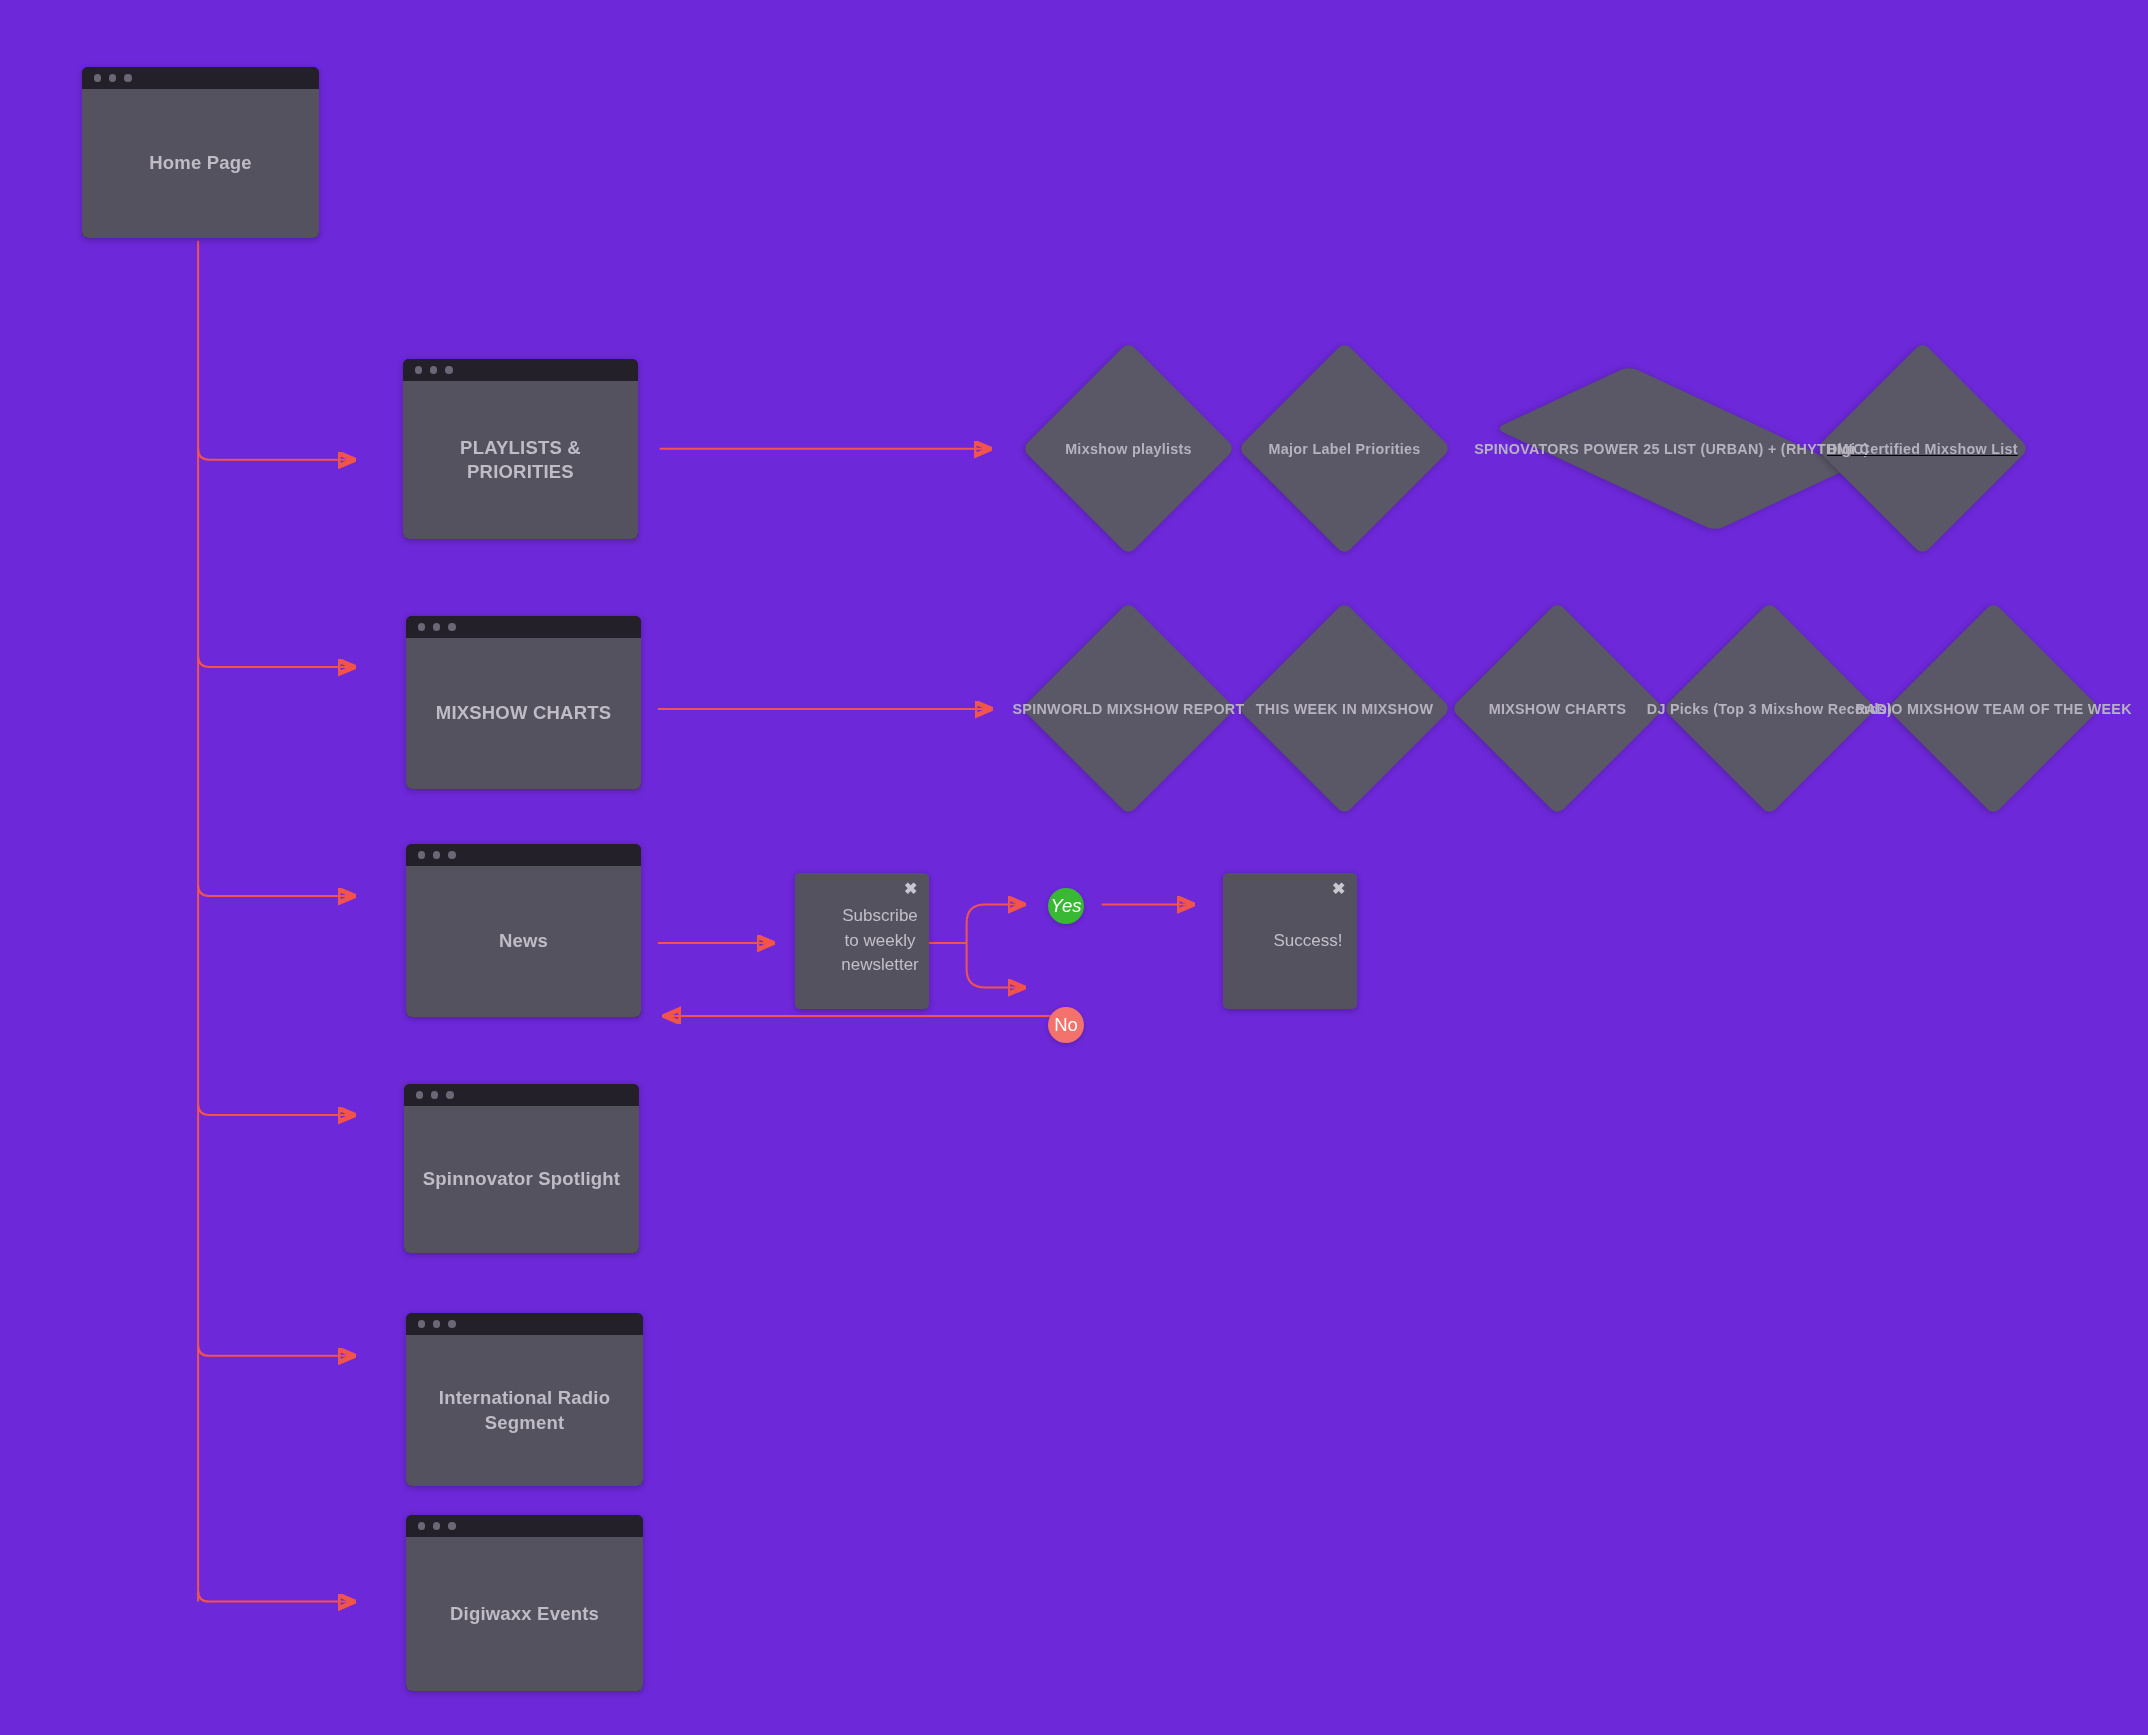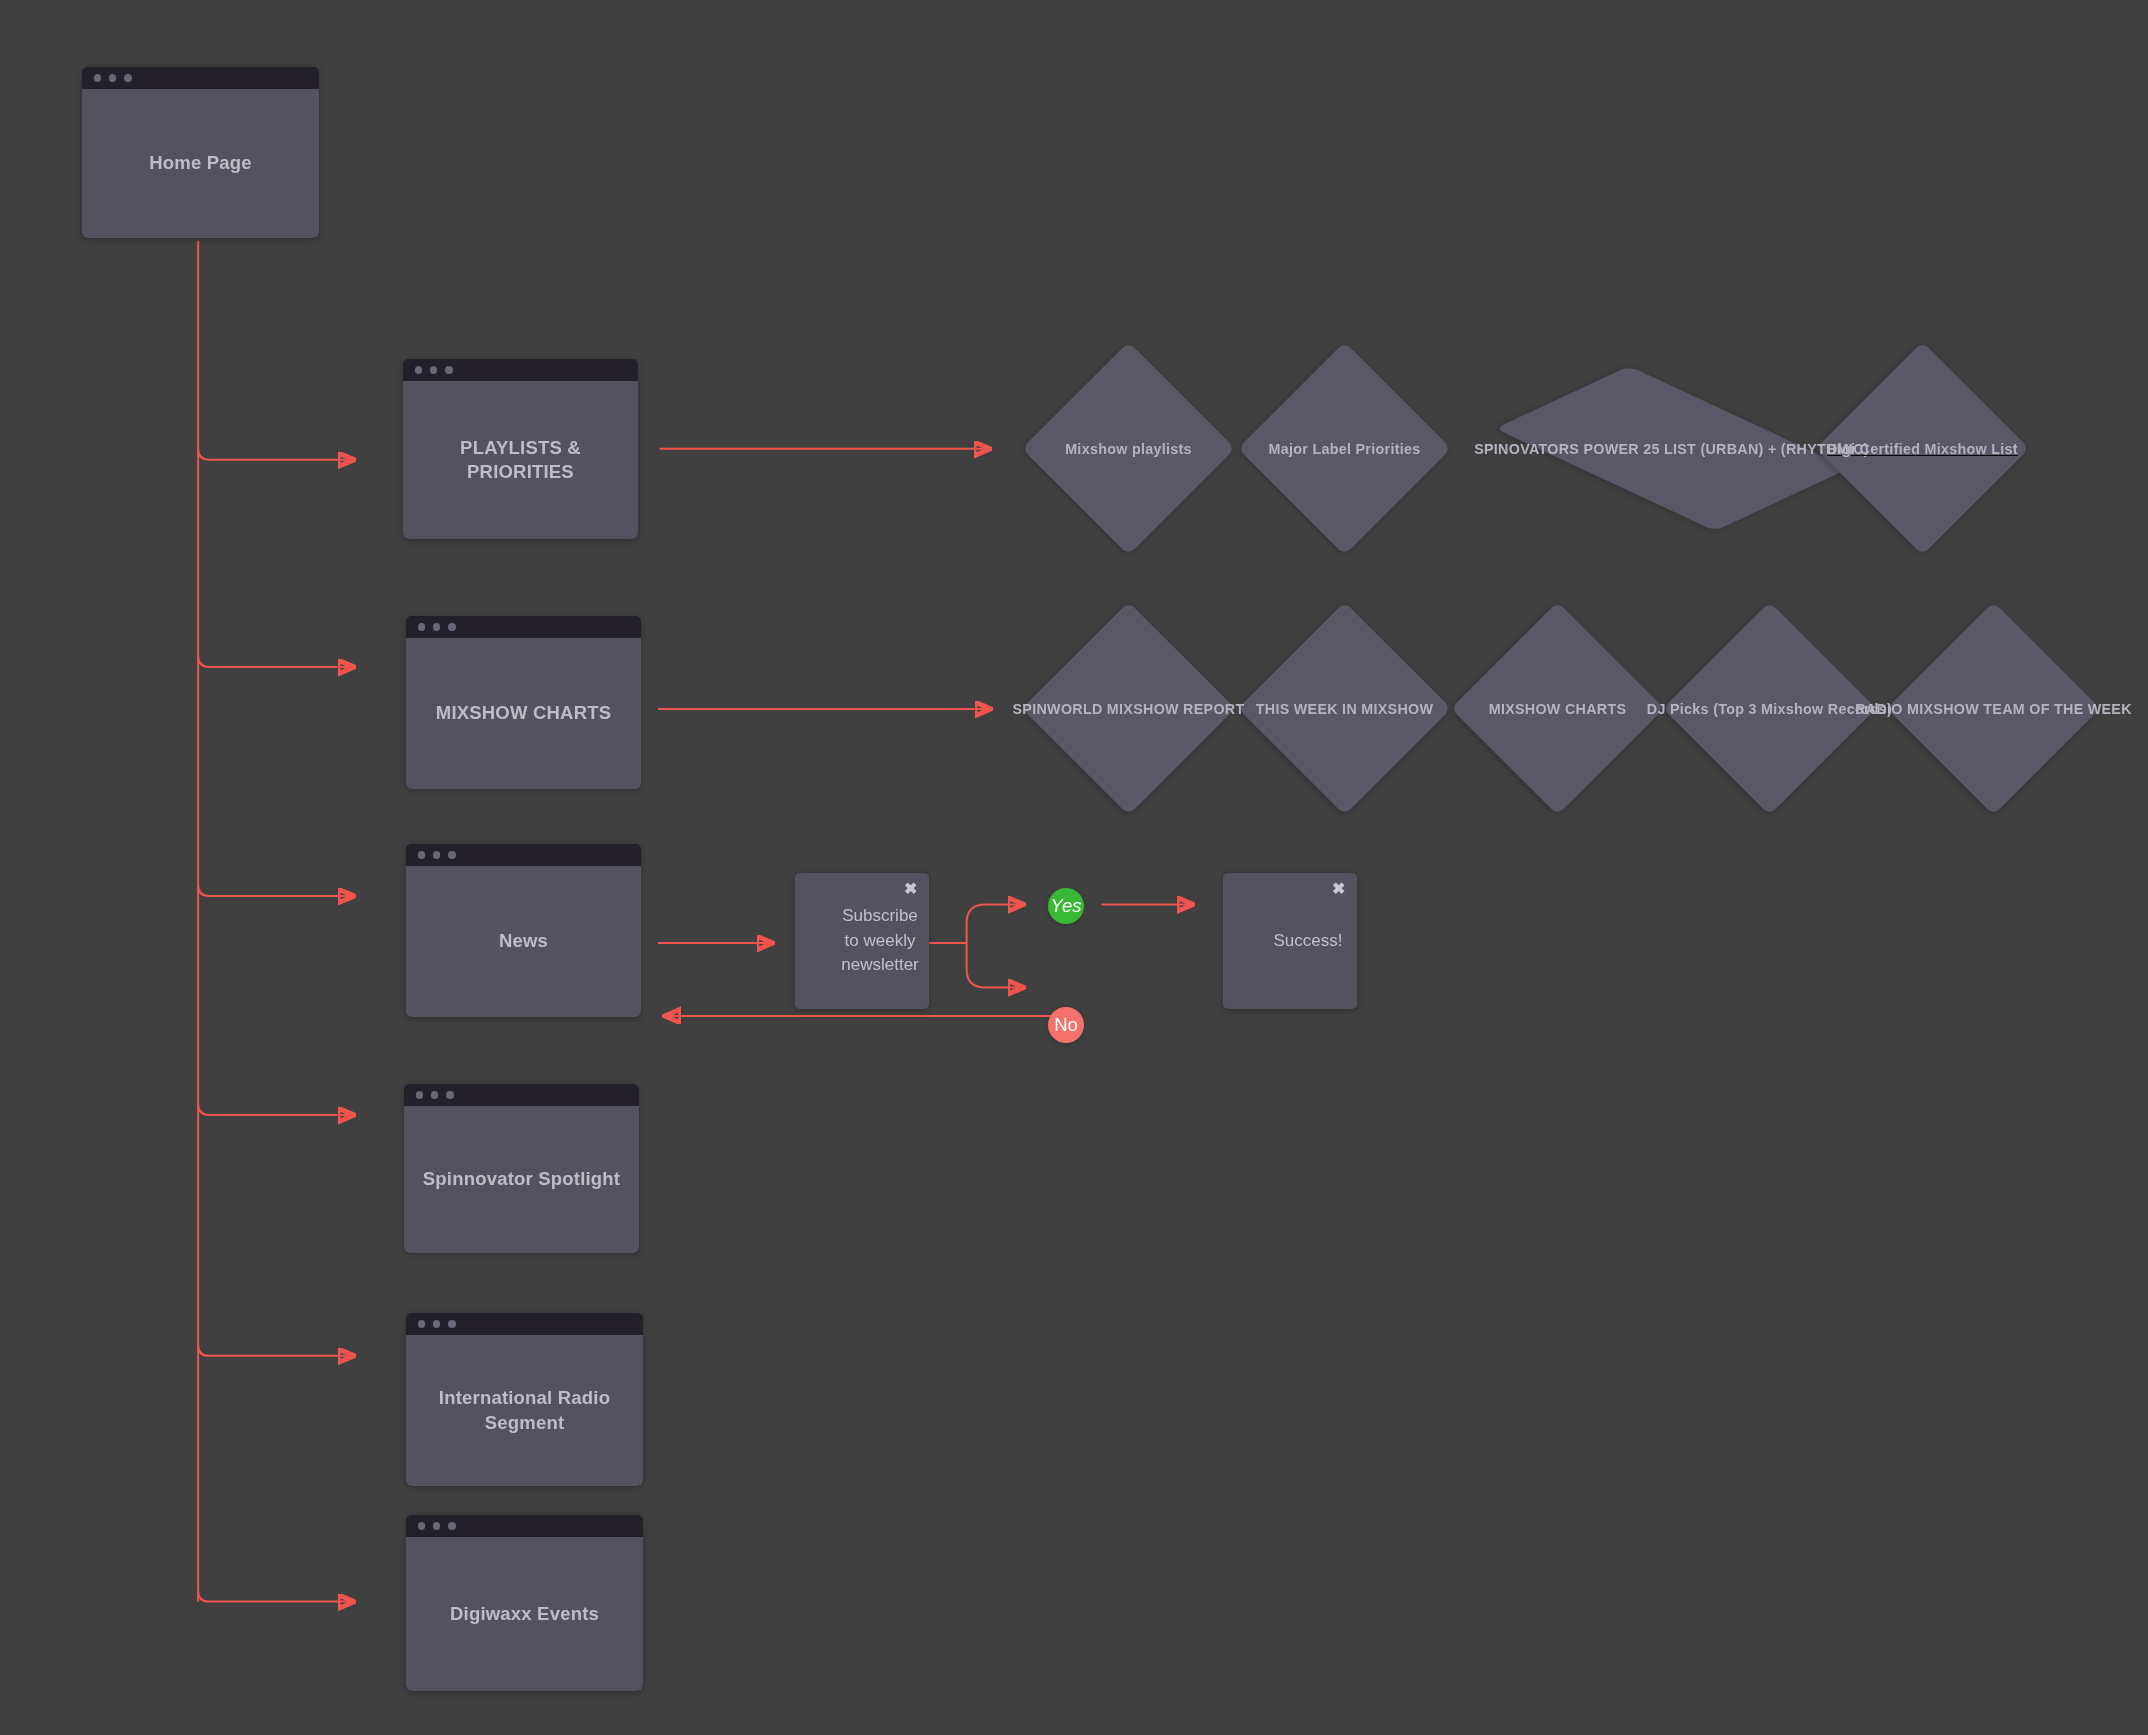--- a/index.html
+++ b/index.html
@@ -4,21 +4,21 @@
 <style>
   * { box-sizing: border-box; margin: 0; padding: 0; }
   html, body {
     background: #282632;
     font-family: "Liberation Sans", sans-serif;
   }
   #canvas {
     position: relative;
     width: 2148px;
     height: 1735px;
-    background: #404040;
+    background: #6d28d9;
     overflow: hidden;
   }
 
   
   .win {
     position: absolute;
     border-radius: 5.9px;
     overflow: hidden;
     background: #232029;
     box-shadow: 0 1.7px 5.9px rgba(0,0,0,0.25);

